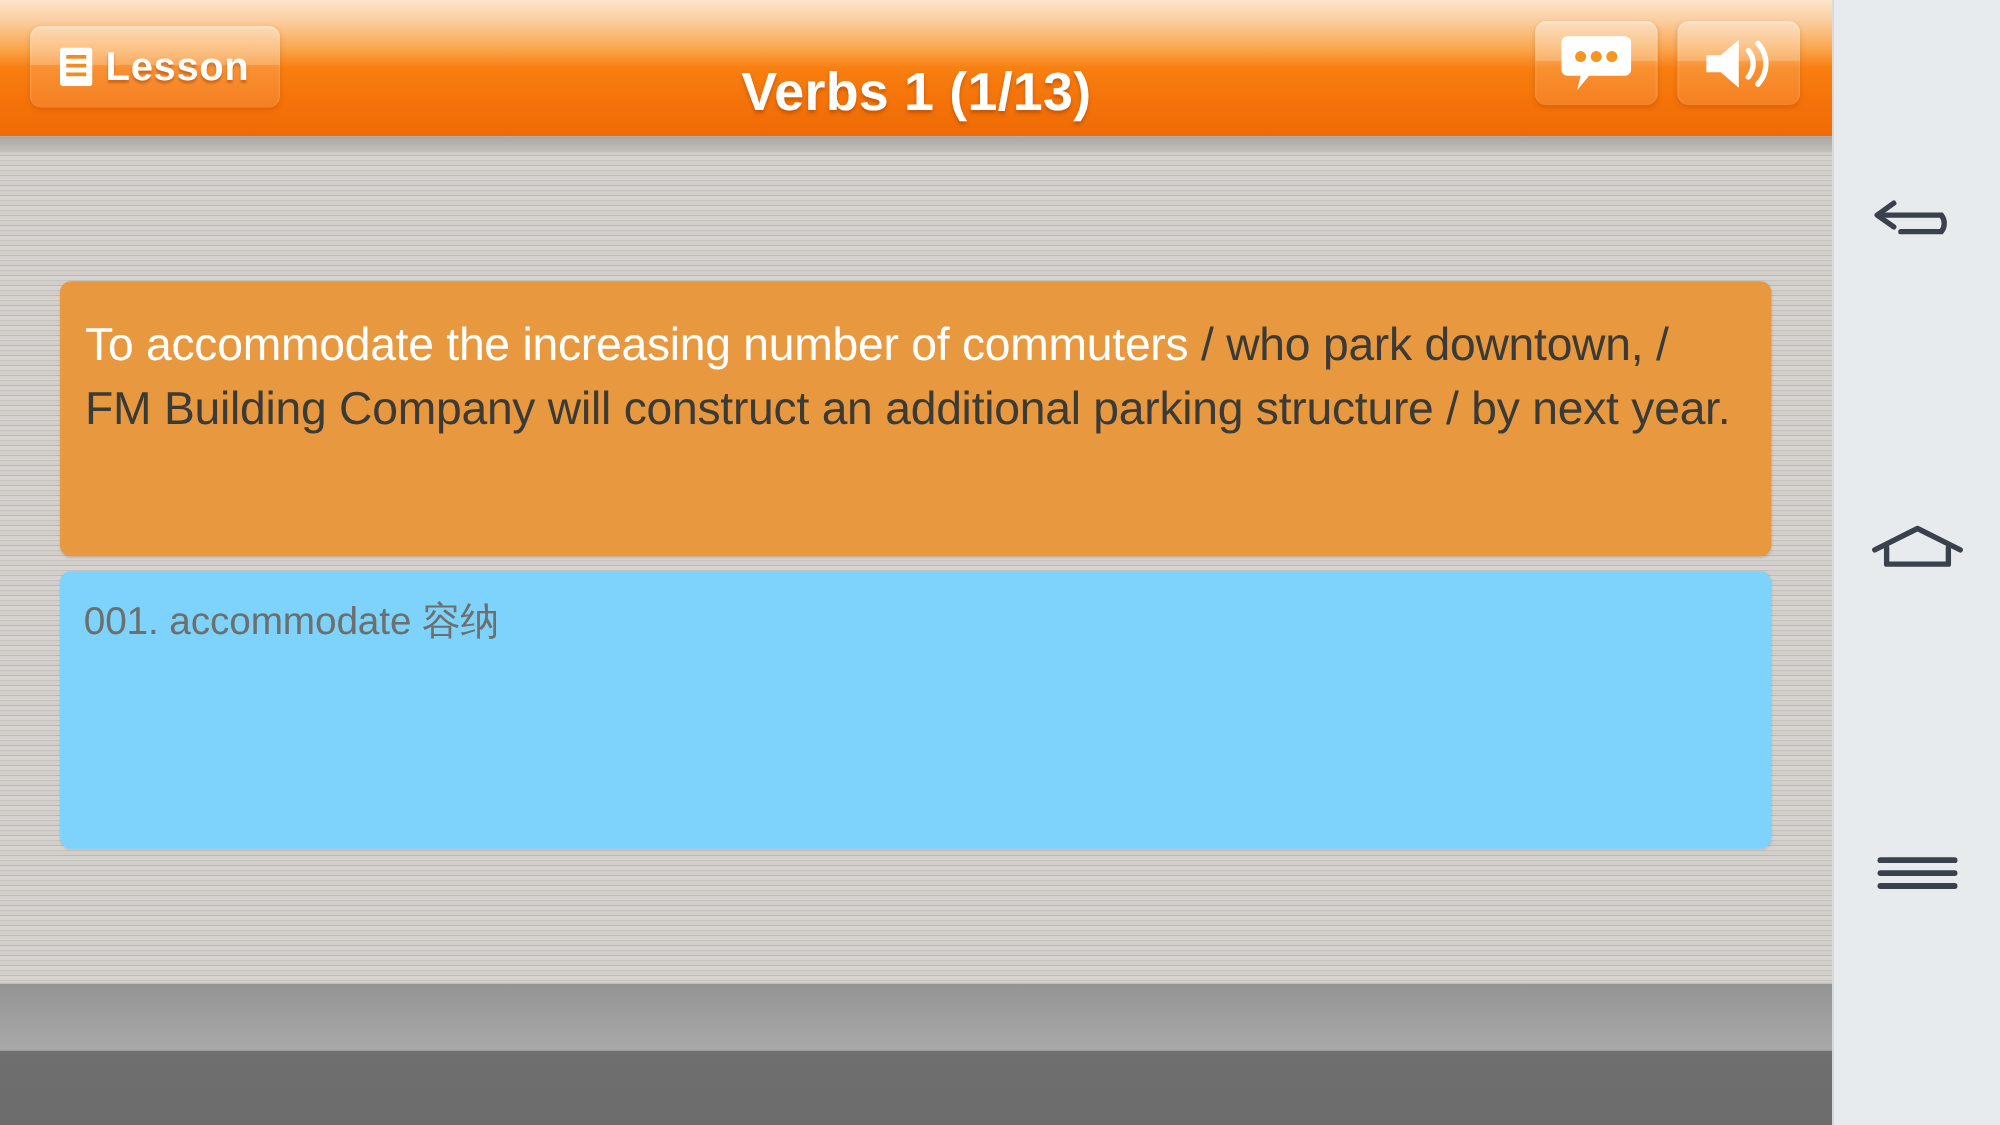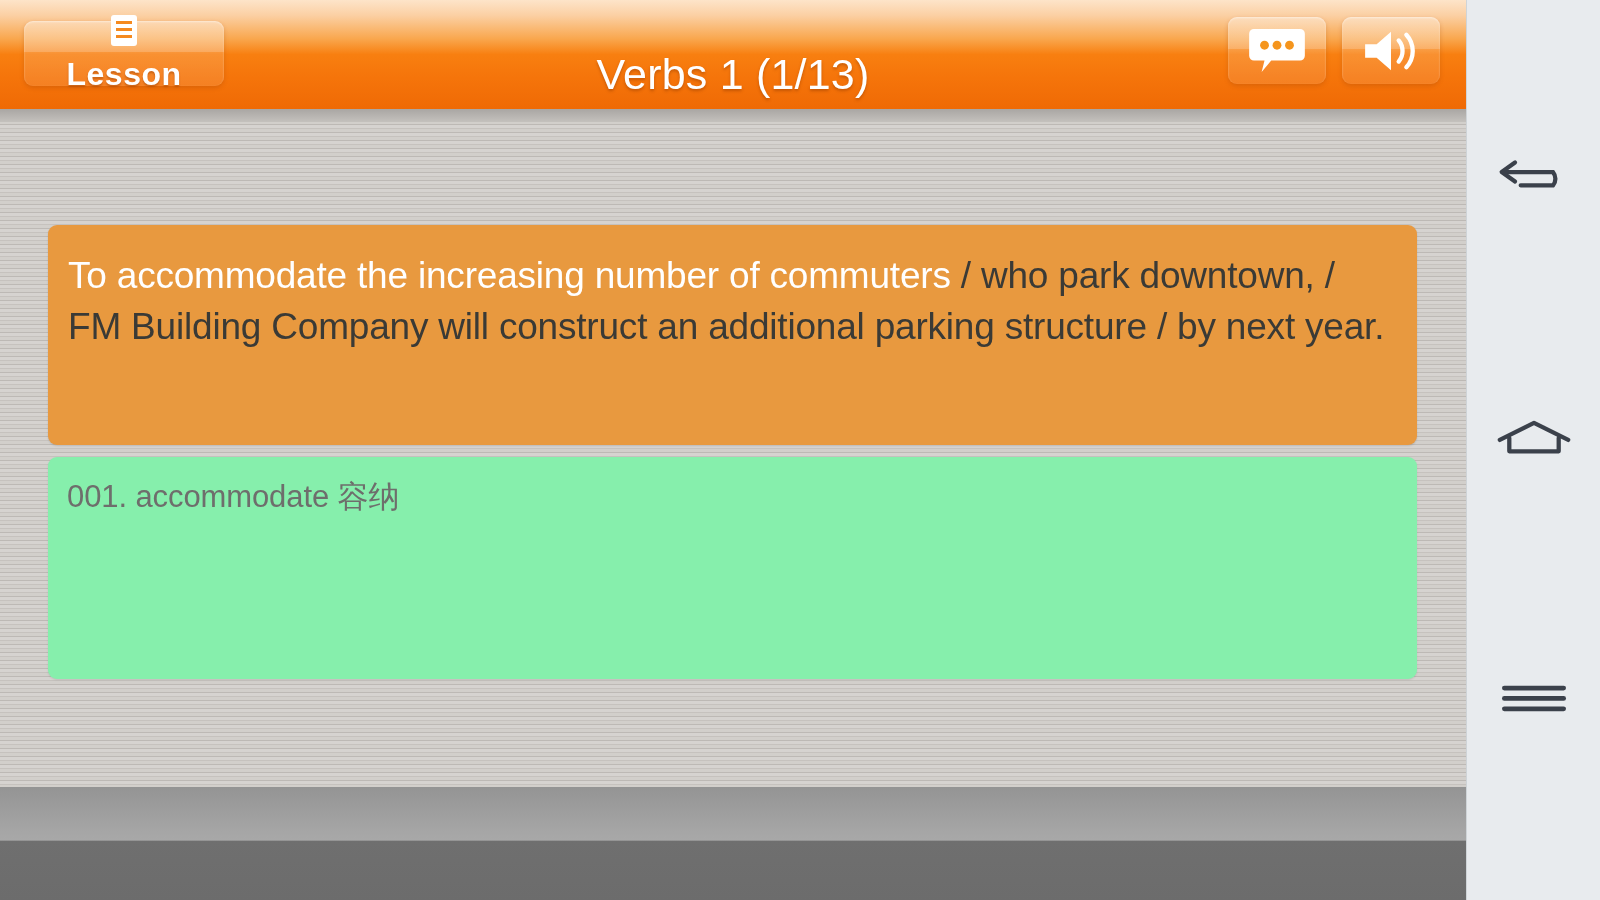--- a/index.html
+++ b/index.html
@@ -25,38 +25,38 @@
     position:absolute; left:0; top:0;
     width:1466px; height:109px;
     background:linear-gradient(to bottom,
       #fde4c9 0%, #fbd0a4 14%, #f9a64c 36%, #f87f10 50%,
       #f5740a 72%, #ef6a05 100%);
     overflow:hidden;
   }
   #header-title {
     position:absolute; left:0; top:0; width:1466px; height:134px;
     display:flex; align-items:center; justify-content:center;
-    font-size:43px; font-weight:normal; color:#ffffff;
+    font-size:43px; font-weight:bold; color:#ffffff;
     letter-spacing:0.2px;
     text-shadow:0 2px 3px rgba(140,55,0,.45);
     padding-top:14px;
   }
   .hdr-btn {
     position:absolute;
     border-radius:9px;
     background:linear-gradient(to bottom,
       rgba(255,255,255,.34) 0%, rgba(255,255,255,.30) 47%,
       rgba(255,255,255,.14) 48%, rgba(255,255,255,.10) 100%);
     box-shadow:0 1px 2px rgba(255,255,255,.45) inset,
                0 2px 4px rgba(150,60,0,.25);
     display:flex; align-items:center; justify-content:center;
   }
   #lesson-btn {
     left:24px; top:21px; width:200px; height:65px;
-    gap:10px; padding:0 16px;flex-direction:column;
+    gap:10px; padding:0 16px;
   }
   #lesson-label {
     font-size:32px; font-weight:bold; color:#ffffff;
     text-shadow:0 2px 2px rgba(150,60,0,.45);
     letter-spacing:0.5px;
   }
   #lesson-icon { width:26px; height:31px; flex:none; }
 
   #chat-btn   { right:140px; top:17px; width:98px; height:67px; }
   #volume-btn { right:26px;  top:17px; width:98px; height:67px; }
@@ -92,21 +92,21 @@
     font-size:37px; line-height:51px; color:#3a3a36;
     font-weight:400; letter-spacing:-0.2px;
   }
   #sentence-text .hl { color:#ffffff; }
   #sentence-text .sep { color:#3a3a36; }
 
   
   #notes-box {
     position:absolute; left:48px; top:457px;
     width:1369px; height:222px;
-    background:#86efac;
+    background:#7dd3fc;
     border-radius:9px;
     padding:16px 22px 0 19px;
     box-shadow:0 1px 2px rgba(0,0,0,.10);
   }
   .note-line {
     font-size:31px; line-height:47px; color:#6e6e6c;
     letter-spacing:-0.1px;
   }
 
   

